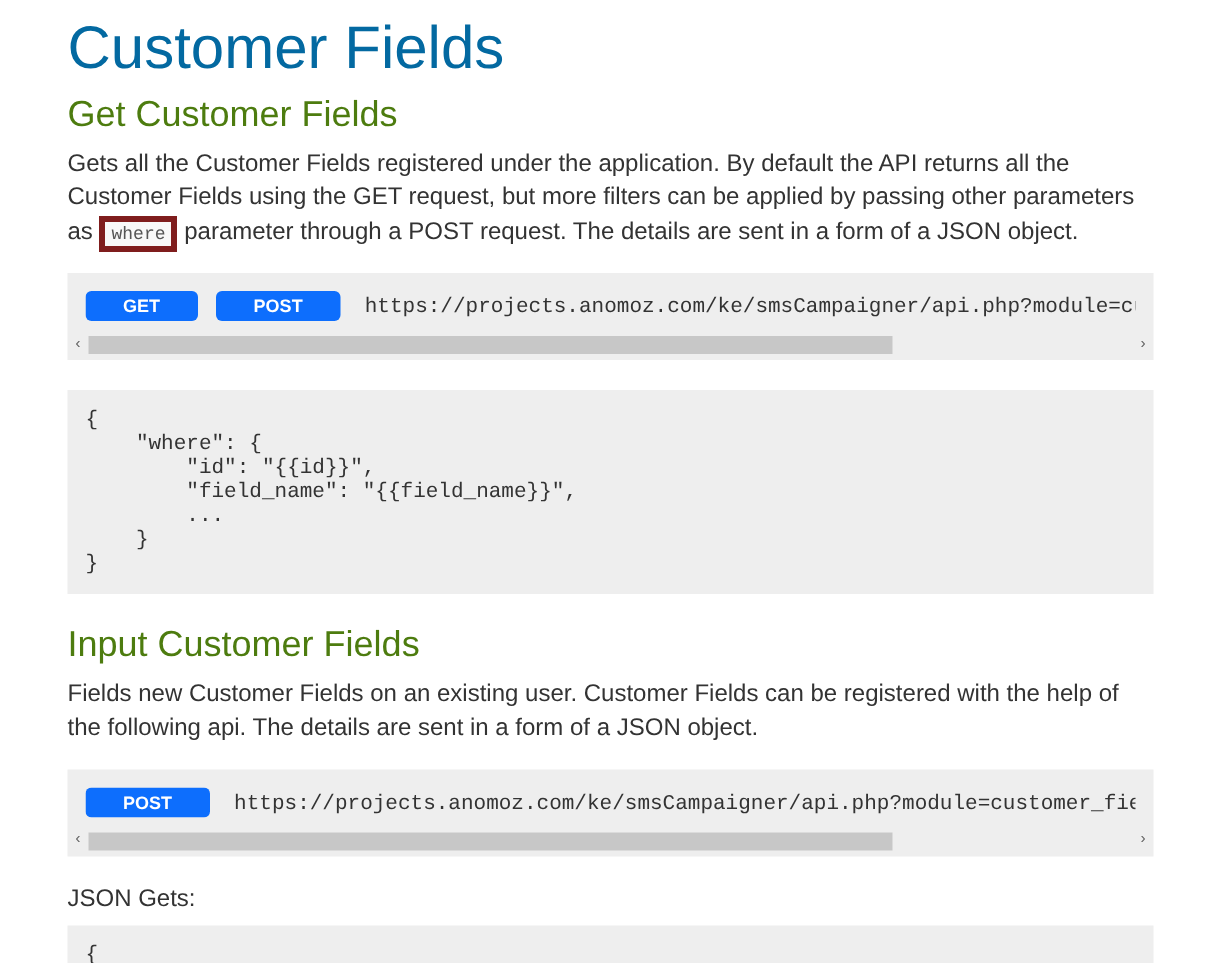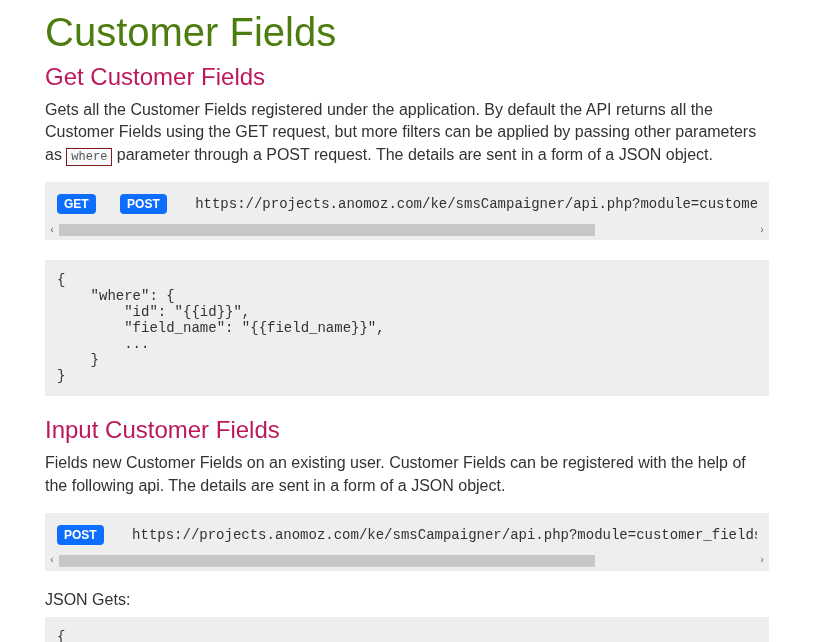--- a/index.html
+++ b/index.html
@@ -5,41 +5,41 @@
     * { box-sizing: border-box; margin: 0; padding: 0; }
     body {
       font-family: Helvetica, Arial, sans-serif;
       font-size: 16px;
       color: #333;
       padding: 10px 45px;
       width: 814px;
       background: #fff;
     }
     h1 {
-      color: #4d7c0f;
+      color: #0369a1;
       font-size: 40px;
       font-weight: 500;
       margin-bottom: 8px;
     }
     h2 {
       font-size: 24px;
       font-weight: 500;
-      color: #be185d;
+      color: #4d7c0f;
       margin-top: 8px;
       margin-bottom: 8px;
     }
     p {
       font-size: 16px;
       line-height: 1.4;
       color: #333;
       margin-bottom: 16px;
     }
     code.inline {
       background: #f8f8f8;
-      border: 1px solid #7f1d1d;
+      border: 4px solid #7f1d1d;
       padding: 1px 4px;
       font-size: 12px;
       font-family: "Courier New", Courier, monospace;
       color: #555;
     }
     .code-block {
       background: #eee;
       padding: 12px;
       margin-bottom: 20px;
       font-family: "Courier New", Courier, monospace;
@@ -87,23 +87,23 @@
       width: 77%;
       background: #c7c7c7;
     }
     .badge {
       display: inline-block;
       background: #0d6efd;
       color: #fff;
       font-family: Helvetica, Arial, sans-serif;
       font-size: 12px;
       font-weight: 700;
-      padding: 3px 7px;
+      padding: 3px 25px;
       border-radius: 4px;
-      margin-right: 16px;
+      margin-right: 4px;
       vertical-align: middle;
     }
     .endpoint-url {
       font-family: "Courier New", Courier, monospace;
       font-size: 14px;
       color: #333;
       margin-left: 4px;
     }
     .json-label {
       font-size: 16px;

